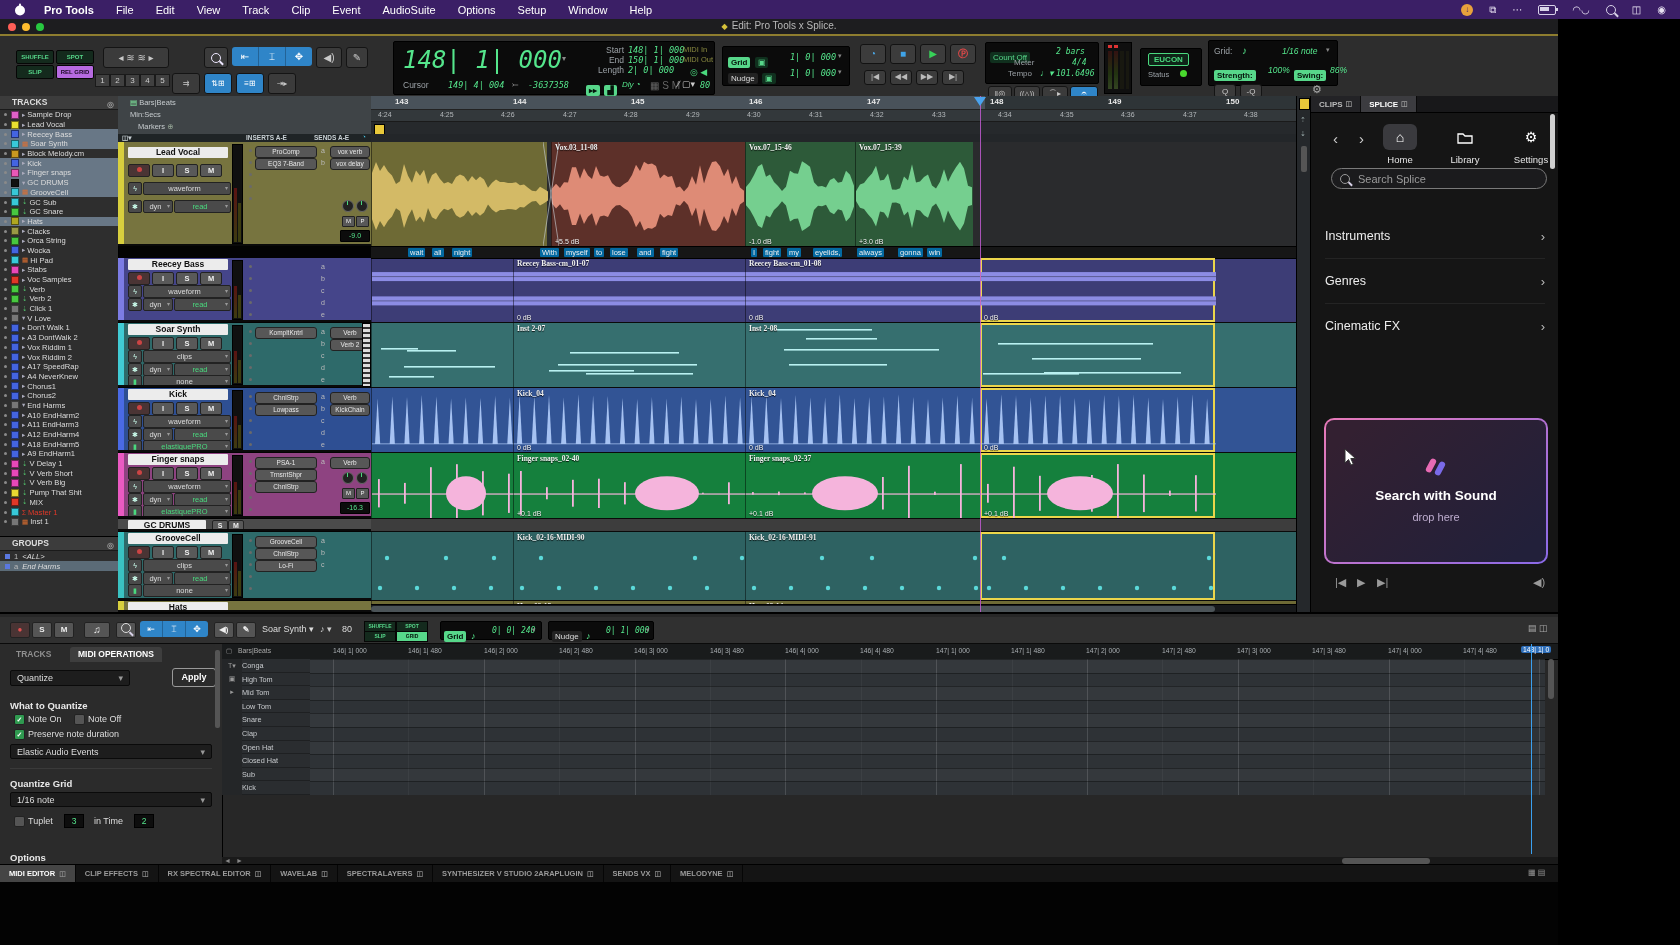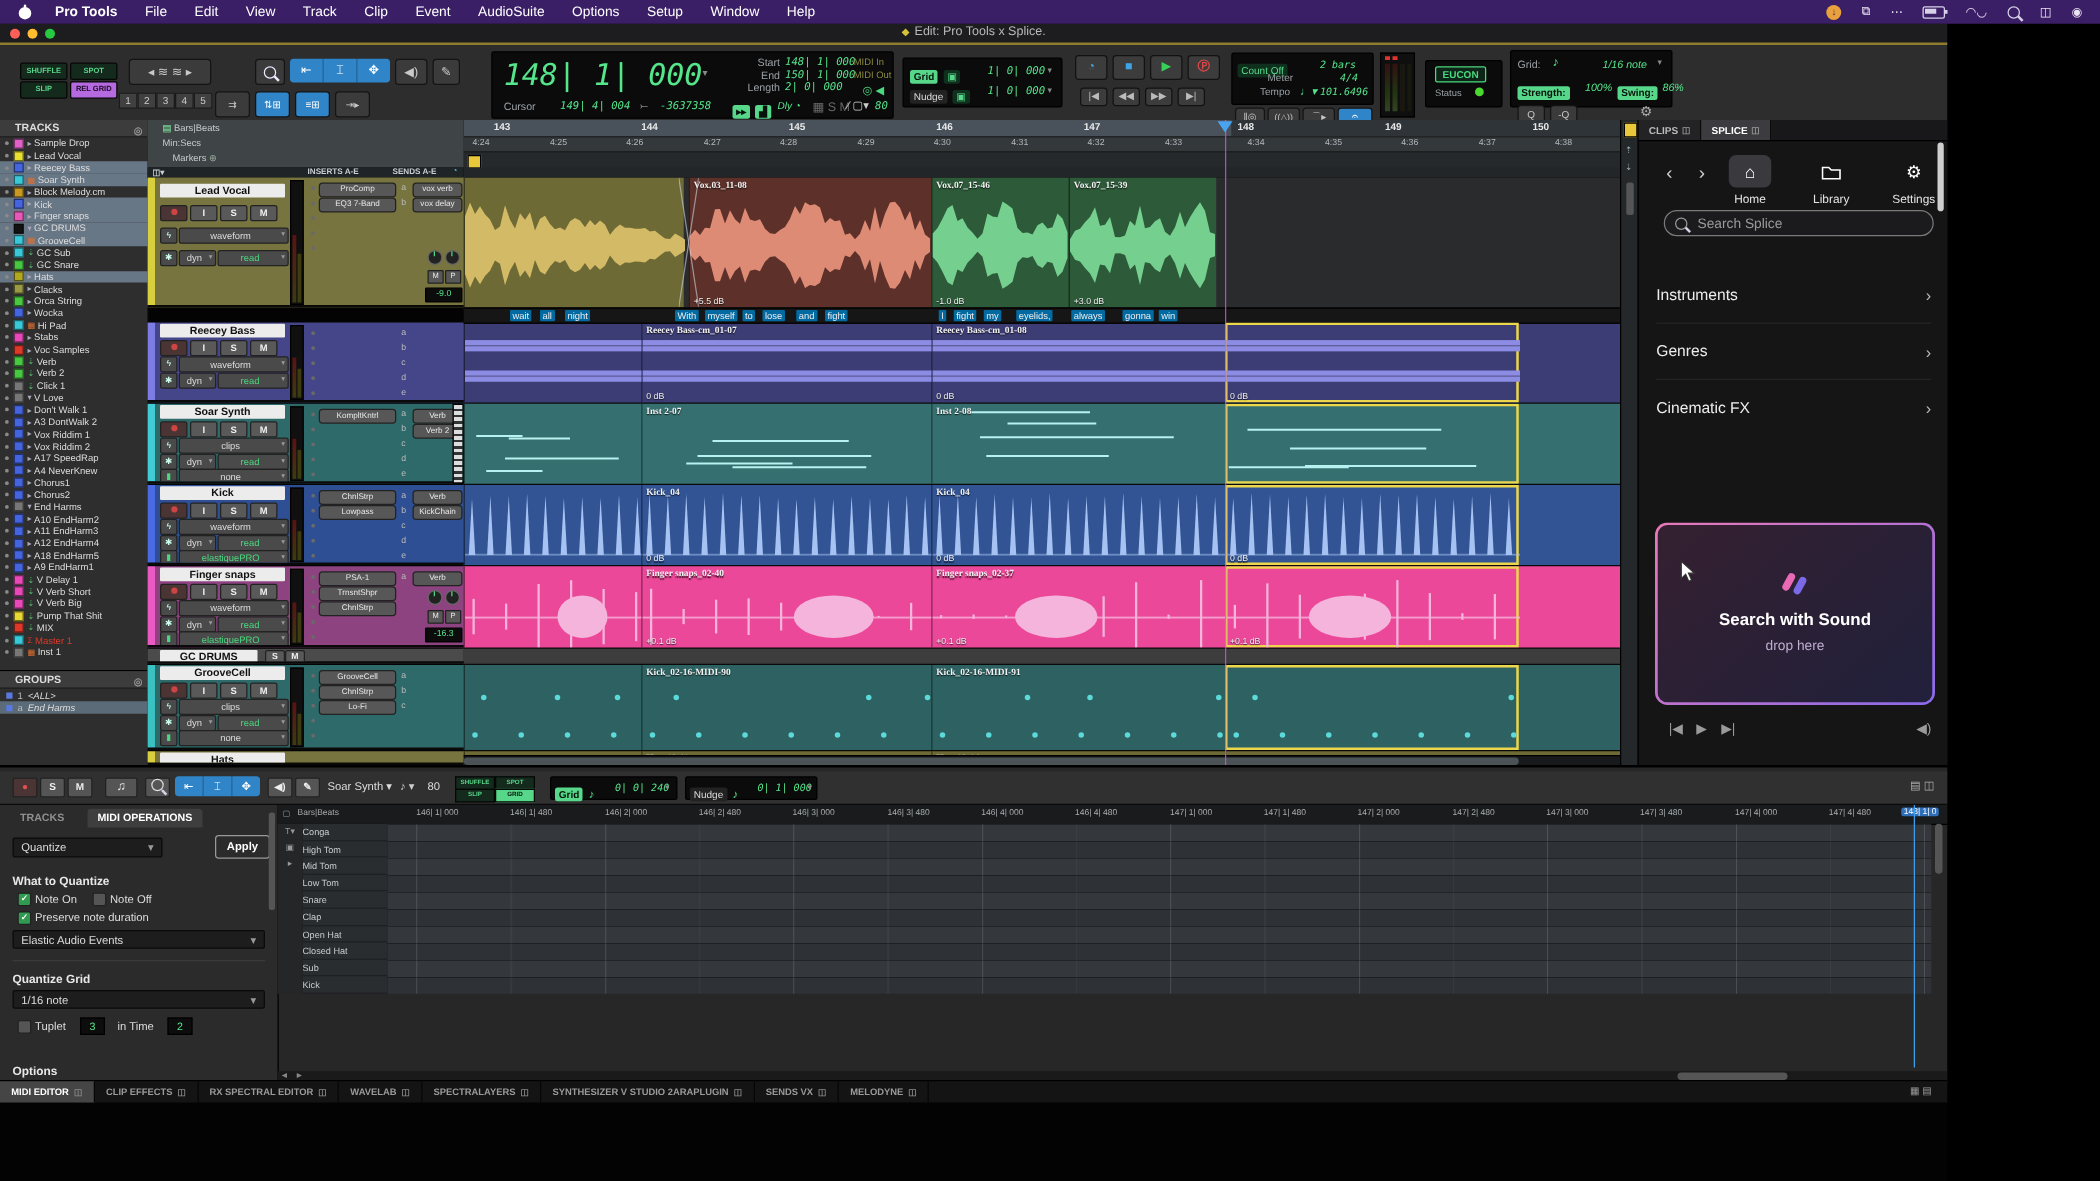--- a/index.html
+++ b/index.html
@@ -851,21 +851,21 @@
             <path d="M164.7 56 L167.3 9.4 L169.9 56 Z" fill="#a6c2f2"></path>
             <path d="M179.4 56 L182.0 10.7 L184.6 56 Z" fill="#a6c2f2"></path>
             <path d="M194.1 56 L196.7 8.5 L199.3 56 Z" fill="#a6c2f2"></path>
             <path d="M208.8 56 L211.4 6.4 L214.0 56 Z" fill="#a6c2f2"></path>
             <path d="M223.5 56 L226.1 10.5 L228.7 56 Z" fill="#a6c2f2"></path>
             <rect x="0" y="55" width="235" height="1.5" fill="#a6c2f2" opacity=".5"></rect>
           </svg>
           <span class="clip-gain">0 dB</span>
         </div>
       </div>
-      <div class="lane bargrid" style="left: 371px; top: 453px; width: 939px; height: 65px; background: #ec4899;">
+      <div class="lane bargrid" style="left: 371px; top: 453px; width: 939px; height: 65px; background: #15803d;">
         <div class="clip" style="left: 0px; top: 0px; width: 142px; height: 65px;">
           <svg xmlns="http://www.w3.org/2000/svg" width="142" height="65" style="position:absolute;left:0;top:0">
             <rect x="0" y="40.3" width="142" height="1.5" fill="#f5b4dc" opacity=".8"></rect>
             <rect x="6" y="26.1" width="1.8" height="28.3" fill="#f5b4dc"></rect>
             <rect x="32" y="29.9" width="1.8" height="20.8" fill="#f5b4dc"></rect>
             <rect x="58" y="14.2" width="1.8" height="52.2" fill="#f5b4dc"></rect>
             <rect x="84" y="11.2" width="1.8" height="58.2" fill="#f5b4dc"></rect>
             <rect x="110" y="18.2" width="1.8" height="44.2" fill="#f5b4dc"></rect>
             <rect x="136" y="20.7" width="1.8" height="39.2" fill="#f5b4dc"></rect>
             <ellipse cx="94" cy="40.3" rx="20" ry="17" fill="#f5b4dc"></ellipse>

